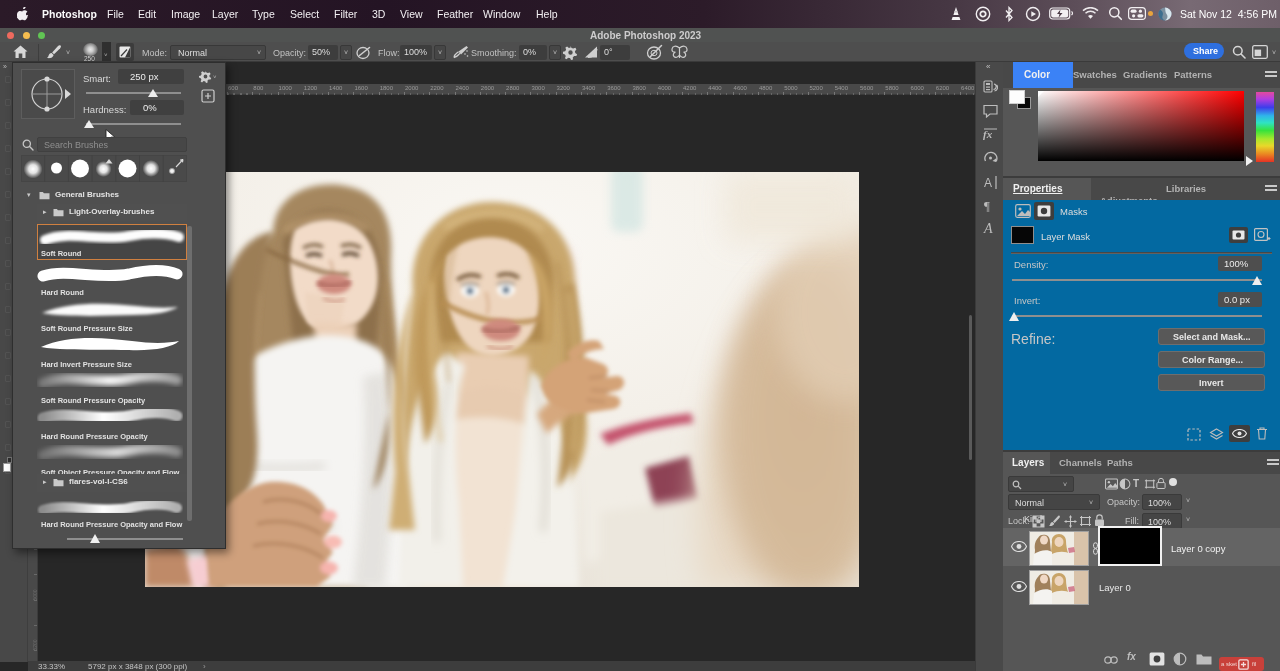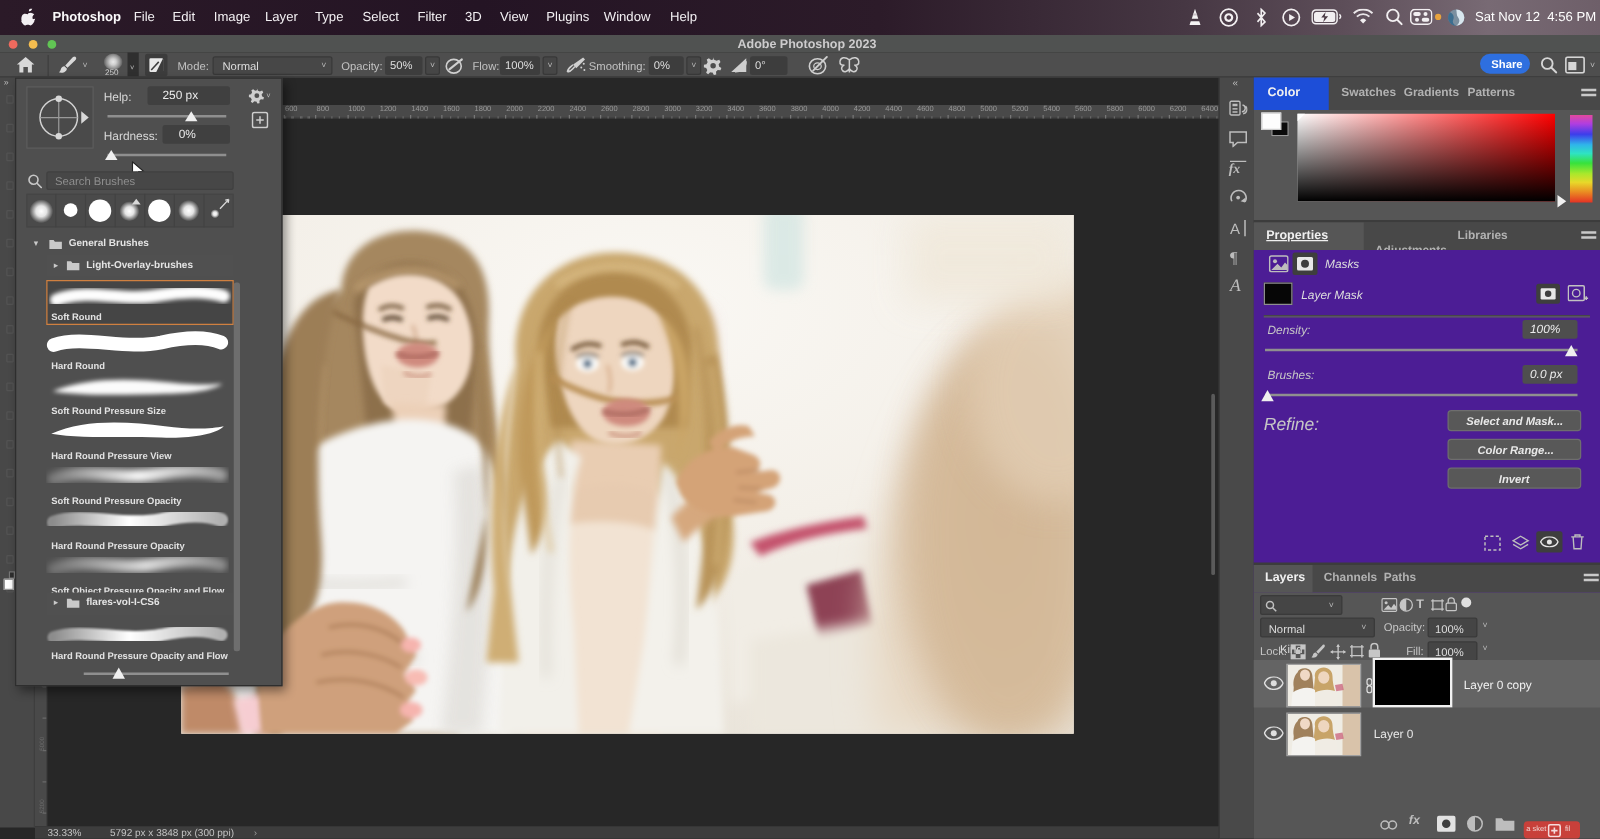--- a/index.html
+++ b/index.html
@@ -23,21 +23,21 @@
     <div class="abs txt" style="left:0;top:8px;color:#f3f0f3;font-size:10.5px;font-weight:500;">
       <span style="position:absolute;left:107px;">File</span>
       <span style="position:absolute;left:138px;">Edit</span>
       <span style="position:absolute;left:171px;">Image</span>
       <span style="position:absolute;left:212px;">Layer</span>
       <span style="position:absolute;left:252px;">Type</span>
       <span style="position:absolute;left:290px;">Select</span>
       <span style="position:absolute;left:334px;">Filter</span>
       <span style="position:absolute;left:372px;">3D</span>
       <span style="position:absolute;left:400px;">View</span>
-      <span style="position:absolute;left:437px;">Plugins</span>
+      <span style="position:absolute;left:437px;">Feather</span>
       <span style="position:absolute;left:483px;">Window</span>
       <span style="position:absolute;left:536px;">Help</span>
     </div>
     <div class="abs txt" style="left:1180px;top:8px;color:#ffffff;font-size:10.5px;font-weight:500;">Sat Nov 12&nbsp; 4:56 PM</div>
 
     <svg class="abs" style="left:948px;top:6px;" width="16" height="16" viewBox="0 0 16 16">
       <path fill="#f5f3f4" d="M8 1 L10.6 9 H5.4 Z M4.6 11 h6.8 l1 3 h-8.8 Z"></path>
       <path fill="#c9c2c6" d="M6.6 4.8 l2.8 0 .5 1.6 -3.8 0 Z"></path>
     </svg>
     <svg class="abs" style="left:975px;top:6px;" width="16" height="16" viewBox="0 0 16 16">
@@ -586,21 +586,21 @@
       <text x="0" y="12" font-family="Liberation Serif, serif" font-size="13" fill="#bdbdbd">¶</text>
     </svg>
     <svg class="abs" style="left:7px;top:158px;" width="15" height="16" viewBox="0 0 15 16">
       <text x="1" y="13" font-family="Liberation Serif, serif" font-style="italic" font-size="14" fill="#bdbdbd">A</text>
     </svg>
   </div>
 
   <div class="abs" id="dock" style="left:1003px;top:62px;width:277px;height:609px;background:#515151;">
 
     <div class="abs" style="left:0;top:0;width:277px;height:26px;background:#484848;">
-      <div class="abs" style="left:0;top:0;width:60px;height:26px;background:#1d4ed8;">
+      <div class="abs" style="left:10px;top:0;width:60px;height:26px;background:#3b82f6;">
         <div class="abs txt" style="left:11px;top:7px;color:#f0f0f0;font-size:10px;font-weight:bold;">Color</div>
       </div>
       <div class="abs txt" style="left:70px;top:7px;color:#b2b2b2;font-size:9.5px;font-weight:bold;">Swatches</div>
       <div class="abs txt" style="left:120px;top:7px;color:#b2b2b2;font-size:9.5px;font-weight:bold;">Gradients</div>
       <div class="abs txt" style="left:171px;top:7px;color:#b2b2b2;font-size:9.5px;font-weight:bold;">Patterns</div>
       <div class="abs" style="left:262px;top:9px;width:12px;height:2px;background:#c9c9c9;"></div>
       <div class="abs" style="left:262px;top:13px;width:12px;height:2px;background:#c9c9c9;"></div>
     </div>
     <div class="abs" style="left:0;top:26px;width:277px;height:88px;background:#565656;">
       <div class="abs" style="left:14px;top:9px;width:14px;height:12px;background:#0a0a0a;border:1px solid #9a9a9a;"></div>
@@ -614,21 +614,21 @@
     <div class="abs" style="left:0;top:114px;width:277px;height:2px;background:#3c3c3c;"></div>
     <div class="abs" style="left:0;top:116px;width:277px;height:22px;background:#484848;">
       <div class="abs" style="left:0;top:0;width:88px;height:22px;background:#565656;">
         <div class="abs txt" style="left:10px;top:5px;color:#f0f0f0;font-size:10px;font-weight:bold;text-decoration:underline;">Properties</div>
       </div>
       <div class="abs txt" style="left:97px;top:17px;color:#b2b2b2;font-size:9.5px;font-weight:bold;">Adjustments</div>
       <div class="abs txt" style="left:163px;top:5px;color:#b2b2b2;font-size:9.5px;font-weight:bold;">Libraries</div>
       <div class="abs" style="left:262px;top:7px;width:12px;height:2px;background:#c9c9c9;"></div>
       <div class="abs" style="left:262px;top:11px;width:12px;height:2px;background:#c9c9c9;"></div>
     </div>
-    <div class="abs" style="left:0;top:138px;width:277px;height:296px;background:#4c1d95;font-style:italic;">
+    <div class="abs" style="left:0;top:138px;width:277px;height:296px;background:#0369a1;">
       <svg class="abs" style="left:12px;top:4px;" width="16" height="14" viewBox="0 0 16 14">
         <rect x="0.7" y="0.7" width="14.6" height="12.6" rx="1.5" fill="none" stroke="#bdbdbd" stroke-width="1.2"></rect>
         <circle cx="5" cy="5" r="1.6" fill="#bdbdbd"></circle>
           <path d="M2 12 L7 7 L10 10 L13 6 L15 8 L15 12 Z" fill="#bdbdbd"></path>
       </svg>
       <div class="abs" style="left:31px;top:2px;width:20px;height:18px;background:#3e3e3e;border-radius:2px;">
         <svg class="abs" style="left:3px;top:3px;" width="14" height="12" viewBox="0 0 14 12">
           <rect x="0.6" y="0.6" width="12.8" height="10.8" rx="1.2" fill="#e8e8e8"></rect>
           <circle cx="7" cy="6" r="3.2" fill="#3e3e3e"></circle>
         </svg>
@@ -653,21 +653,21 @@
       <div class="abs" style="left:8px;top:52px;width:261px;height:1px;background:#474747;"></div>
       <div class="abs" style="left:8px;top:53px;width:261px;height:1px;background:#616161;"></div>
 
       <div class="abs txt" style="left:11px;top:59px;color:#c6c6c6;font-size:9.5px;">Density:</div>
       <div class="abs" style="left:215px;top:56px;width:44px;height:15px;background:#4e4e4e;border-radius:2px;">
         <div class="abs txt" style="left:6px;top:2px;color:#ececec;font-size:9.5px;">100%</div>
       </div>
       <div class="abs" style="left:9px;top:79px;width:250px;height:2px;background:#8f8f8f;"></div>
       <div class="abs" style="left:249px;top:76px;width:0;height:0;border-left:5.5px solid transparent;border-right:5.5px solid transparent;border-bottom:9px solid #efefef;"></div>
 
-      <div class="abs txt" style="left:11px;top:95px;color:#c6c6c6;font-size:9.5px;">Brushes:</div>
+      <div class="abs txt" style="left:11px;top:95px;color:#c6c6c6;font-size:9.5px;">Invert:</div>
       <div class="abs" style="left:215px;top:92px;width:44px;height:15px;background:#4e4e4e;border-radius:2px;">
         <div class="abs txt" style="left:6px;top:2px;color:#ececec;font-size:9.5px;">0.0 px</div>
       </div>
       <div class="abs" style="left:9px;top:115px;width:250px;height:2px;background:#8f8f8f;"></div>
       <div class="abs" style="left:6px;top:112px;width:0;height:0;border-left:5.5px solid transparent;border-right:5.5px solid transparent;border-bottom:9px solid #efefef;"></div>
 
       <div class="abs txt" style="left:8px;top:131px;color:#c6c6c6;font-size:14px;">Refine:</div>
       <div class="abs" style="left:155px;top:128px;width:107px;height:17px;background:#585858;border:1px solid #6e6e6e;border-radius:3px;">
         <div class="abs txt" style="left:14px;top:3px;color:#e8e8e8;font-size:9px;font-weight:bold;">Select and Mask...</div>
       </div>
@@ -880,21 +880,21 @@
       </svg>
 
     <div class="abs" style="left:8px;top:6px;width:54px;height:50px;border:1px solid #5d5d5d;background:#4a4a4a;"></div>
     <svg class="abs" style="left:8px;top:6px;" width="54" height="50" viewBox="0 0 54 50">
       <circle cx="26" cy="25" r="15" fill="none" stroke="#d2d2d2" stroke-width="1.2"></circle>
       <path d="M11 25 H41 M26 10 V40" stroke="#9a9a9a" stroke-width="1"></path>
       <circle cx="26" cy="10" r="2.6" fill="#d8d8d8"></circle>
       <circle cx="26" cy="40" r="2.6" fill="#d8d8d8"></circle>
       <path d="M44 20 L50 25 L44 30 Z" fill="#d8d8d8"></path>
     </svg>
-    <div class="abs txt" style="left:70px;top:10px;color:#d8d8d8;font-size:9.5px;">Help:</div>
+    <div class="abs txt" style="left:70px;top:10px;color:#d8d8d8;font-size:9.5px;">Smart:</div>
     <div class="abs" style="left:105px;top:6px;width:66px;height:15px;background:#404040;border-radius:2px;">
       <div class="abs txt" style="left:12px;top:2px;color:#ececec;font-size:9.5px;">250 px</div>
     </div>
     <svg class="abs" style="left:186px;top:7px;" width="13" height="13" viewBox="0 0 15 15">
       <path fill="#cfcfcf" d="M7.5 0.8 l1 2.1 a4.8 4.8 0 0 1 1.7.7 l2.2-.8 1 1.7 -1.5 1.8 a4.8 4.8 0 0 1 .3 1.8 l1.9 1.2 -.7 1.8 -2.3-.2 a4.8 4.8 0 0 1 -1.3 1.3 l.2 2.3 -1.9.5 -1.1-2 a4.8 4.8 0 0 1 -1.8-.2 l-1.7 1.5 -1.6-1.1 .9-2.2 a4.8 4.8 0 0 1 -.8-1.6 l-2.2-.7 .2-1.9 2.2-.5 a4.8 4.8 0 0 1 .9-1.6 l-.7-2.2 1.7-1 1.8 1.4 a4.8 4.8 0 0 1 1.8-.3 z M7.5 5.3 a2.2 2.2 0 1 0 0 4.4 2.2 2.2 0 0 0 0-4.4z"></path>
     </svg>
     <div class="abs txt" style="left:200px;top:11px;color:#bbb;font-size:6px;">˅</div>
     <div class="abs" style="left:73px;top:29px;width:95px;height:1.5px;background:#8f8f8f;"></div>
     <div class="abs" style="left:135px;top:26px;width:0;height:0;border-left:5px solid transparent;border-right:5px solid transparent;border-bottom:8px solid #efefef;"></div>
     <svg class="abs" style="left:188px;top:26px;" width="14" height="14" viewBox="0 0 14 14">
@@ -968,21 +968,21 @@
         <path d="M6 14 C30 6 62 18 92 12 C114 7 130 8 140 12" fill="none" stroke="#ffffff" stroke-width="11" stroke-linecap="round"></path>
       </svg>
       <div class="abs txt" style="left:28px;top:225px;color:#e2e2e2;font-size:7.5px;font-weight:bold;">Hard Round</div>
       <svg class="abs" style="left:24px;top:234px;" width="146" height="24" viewBox="0 0 146 24">
         <path d="M5 16 C35 4 70 6 100 9 C118 11 132 11 141 10 C134 15 116 18 96 18 C65 19 28 20 5 16 Z" fill="#fbfbfb" filter="url(#sb2)"></path>
       </svg>
       <div class="abs txt" style="left:28px;top:261px;color:#e2e2e2;font-size:7.5px;font-weight:bold;">Soft Round Pressure Size</div>
       <svg class="abs" style="left:24px;top:269px;" width="146" height="24" viewBox="0 0 146 24">
         <path d="M4 15 C30 3 65 5 95 9 C116 12 133 11 142 9 C135 16 114 19 92 18 C62 17 26 19 4 15 Z" fill="#ffffff" filter="url(#sb05)"></path>
       </svg>
-      <div class="abs txt" style="left:28px;top:297px;color:#e2e2e2;font-size:7.5px;font-weight:bold;">Hard Round Pressure View</div>
+      <div class="abs txt" style="left:28px;top:297px;color:#e2e2e2;font-size:7.5px;font-weight:bold;">Hard Invert Pressure Size</div>
       <svg class="abs" style="left:24px;top:305px;" width="146" height="24" viewBox="0 0 146 24">
         <path d="M6 15 C30 5 60 17 90 11 C112 7 130 9 140 12" fill="none" stroke="url(#fade1)" stroke-width="10" stroke-linecap="round" filter="url(#sb3)"></path>
       </svg>
       <div class="abs txt" style="left:28px;top:333px;color:#e2e2e2;font-size:7.5px;font-weight:bold;">Soft Round Pressure Opacity</div>
       <svg class="abs" style="left:24px;top:341px;" width="146" height="24" viewBox="0 0 146 24">
         <path d="M6 14 C30 6 62 18 92 12 C114 7 130 8 140 12" fill="none" stroke="url(#fade2)" stroke-width="11" stroke-linecap="round" filter="url(#sb1)"></path>
       </svg>
       <div class="abs txt" style="left:28px;top:369px;color:#e2e2e2;font-size:7.5px;font-weight:bold;">Hard Round Pressure Opacity</div>
       <svg class="abs" style="left:24px;top:377px;" width="146" height="24" viewBox="0 0 146 24">
         <path d="M6 15 C30 5 60 17 90 11 C112 7 130 9 140 12" fill="none" stroke="url(#fade3)" stroke-width="10" stroke-linecap="round" filter="url(#sb3)"></path>

